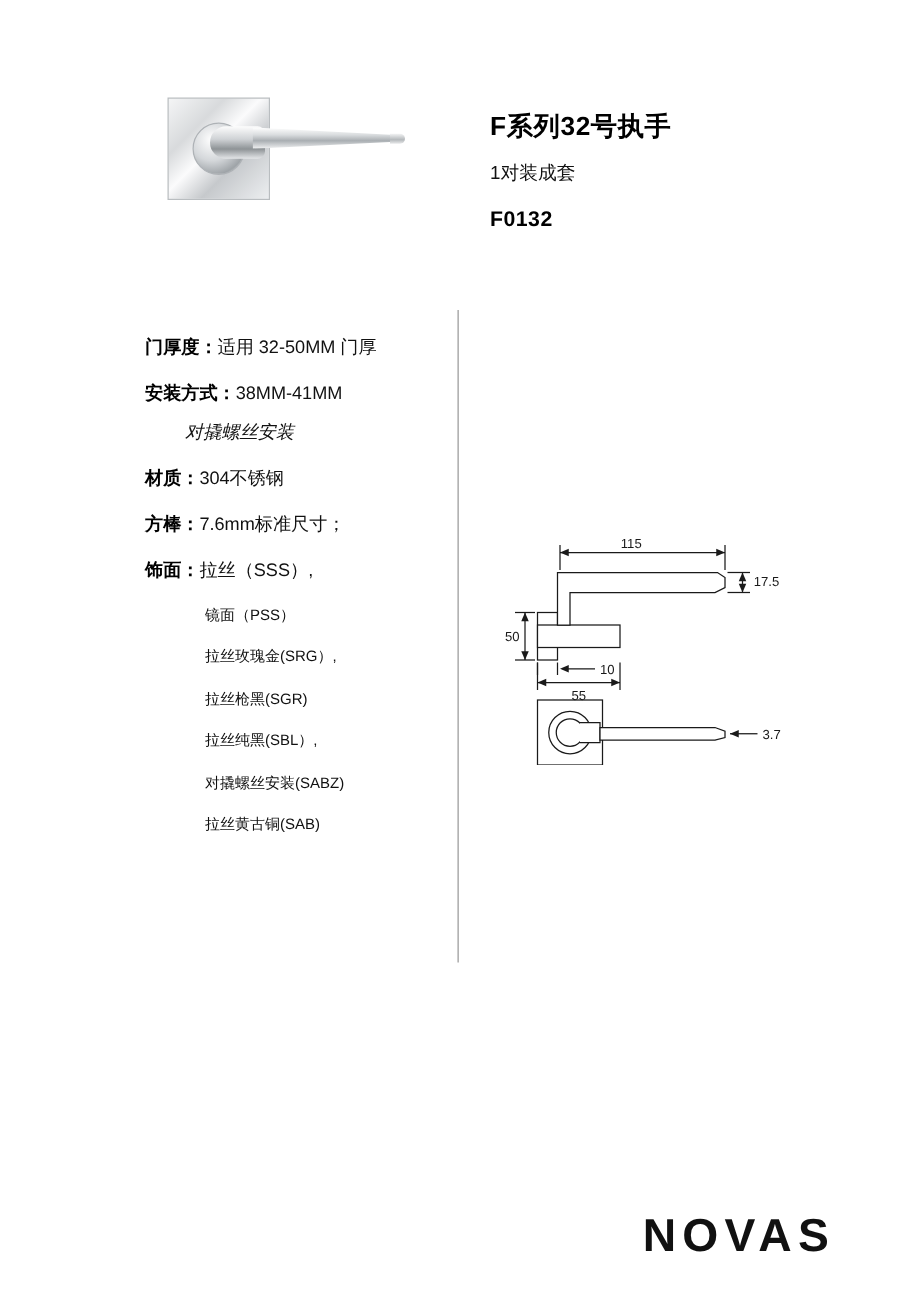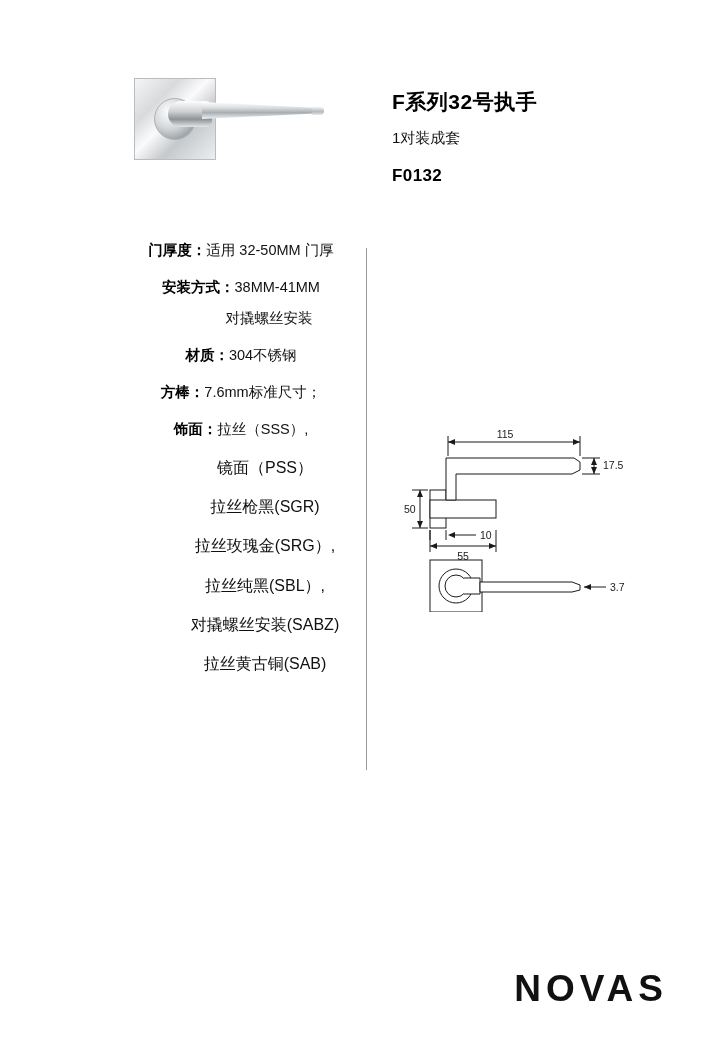--- a/index.html
+++ b/index.html
@@ -109,56 +109,56 @@
     top: 248px;
     width: 1px;
     height: 522px;
     background: #9a9a9a;
   }
 
   
   .specs {
     position: absolute;
     left: 116px;
-    top: 240px;
+    top: 268px;
     width: 250px;
-    text-align: center;
   }
   .spec-row {
     display: block;
     margin-bottom: 16px;
     font-size: 14.5px;
     line-height: 1.45;
     color: #111;
   }
   .spec-label {
     font-weight: bold;
     color: #000;
   }
   .spec-value {
     font-weight: normal;
   }
   .spec-indent {
     display: block;
-    margin-left: 56px;
+    margin-left: 32px;
     margin-top: 10px;
+    font-style: italic;
   }
   .spec-indent-2 {
     display: block;
     margin-left: 42px;
     margin-top: 12px;
   }
   .finish-list {
     display: block;
     margin-left: 48px;
   }
   .finish-item {
     display: block;
     margin-top: 16px;
-    font-size: 16px;
+    font-size: 12px;
     color: #111;
   }
   .finish-first {
     display: inline;
   }
 
   
   .tech-drawing {
     position: absolute;
     left: 404px;
@@ -220,22 +220,22 @@
     </div>
 
     <div class="spec-row">
       <span class="spec-label">方棒：</span><span class="spec-value">7.6mm标准尺寸；</span>
     </div>
 
     <div class="spec-row">
       <span class="spec-label">饰面：</span><span class="finish-first">拉丝（SSS）,</span>
       <span class="finish-list">
         <span class="finish-item">镜面（PSS）</span>
+        <span class="finish-item">拉丝玫瑰金(SRG）,</span>
         <span class="finish-item">拉丝枪黑(SGR)</span>
-        <span class="finish-item">拉丝玫瑰金(SRG）,</span>
         <span class="finish-item">拉丝纯黑(SBL）,</span>
         <span class="finish-item">对撬螺丝安装(SABZ)</span>
         <span class="finish-item">拉丝黄古铜(SAB)</span>
       </span>
     </div>
 
   </div>
 
   <div class="tech-drawing">
     <svg width="268" height="200" viewBox="0 0 268 200" xmlns="http://www.w3.org/2000/svg">

